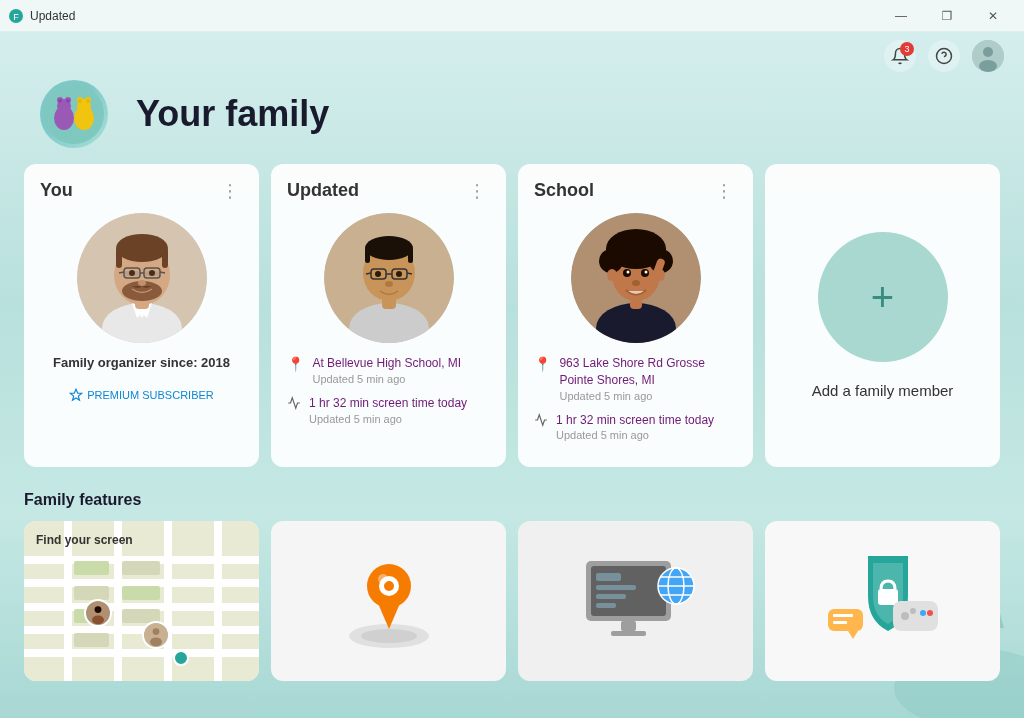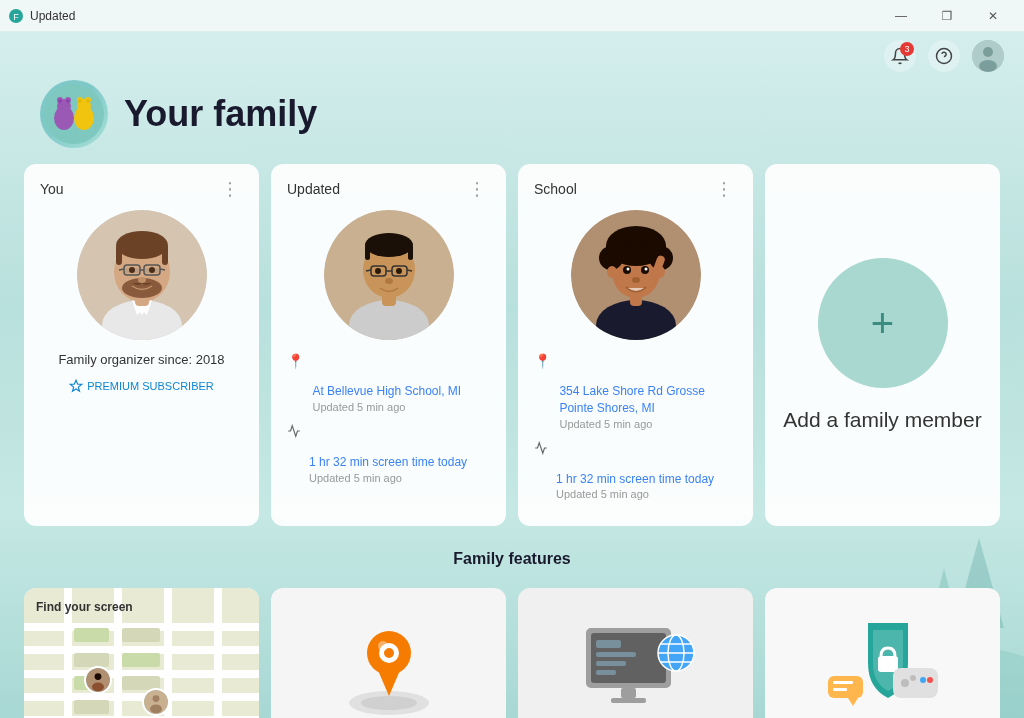--- a/index.html
+++ b/index.html
@@ -103,21 +103,21 @@
       background: #b0ccc9;
       overflow: hidden;
       cursor: pointer;
     }
 
     
     .page-header {
       display: flex;
       align-items: center;
       padding: 0 40px 16px 40px;
-      gap: 16px;
+      gap: 28px;
     }
     .family-logo {
       width: 68px;
       height: 68px;
       border-radius: 50%;
       background: linear-gradient(135deg, #7ec8c8 40%, #a8e0d8 100%);
       display: flex;
       align-items: center;
       justify-content: center;
       font-size: 28px;
@@ -143,22 +143,22 @@
       min-height: 280px;
       position: relative;
     }
     .card-header {
       display: flex;
       justify-content: space-between;
       align-items: center;
       margin-bottom: 12px;
     }
     .card-name {
-      font-size: 14px;
-      font-weight: 400;
+      font-size: 18px;
+      font-weight: 700;
       color: #333;
     }
     .card-menu-btn {
       cursor: pointer;
       color: #999;
       font-size: 18px;
       line-height: 1;
       padding: 0 4px;
     }
     .member-avatar {
@@ -174,23 +174,23 @@
     }
     .member-avatar svg {
       width: 100%;
       height: 100%;
     }
     .member-info {
       text-align: center;
     }
     .organizer-text {
       font-size: 13px;
-      font-weight: 400;
+      font-weight: 700;
       color: #333;
-      margin-bottom: 12px;
+      margin-bottom: 18px;
     }
     .premium-badge {
       display: flex;
       align-items: center;
       justify-content: center;
       gap: 4px;
       font-size: 11px;
       color: #0e86d4;
       font-weight: 500;
     }
@@ -201,23 +201,22 @@
       margin-bottom: 10px;
     }
     .detail-icon {
       color: #666;
       font-size: 14px;
       margin-top: 1px;
       flex-shrink: 0;
     }
     .detail-text {
       font-size: 12px;
-      color: #3b82f6;
+      color: #701a75;
       line-height: 1.4;
-      margin-top: 31px;
     }
     .detail-updated {
       font-size: 11px;
       color: #999;
       margin-top: 1px;
     }
 
     
     .add-member-card {
       background: rgba(255,255,255,0.92);
@@ -239,35 +238,34 @@
       align-items: center;
       justify-content: center;
       margin-bottom: 20px;
     }
     .add-icon {
       font-size: 40px;
       color: #3a8c80;
       line-height: 1;
     }
     .add-label {
-      font-size: 21px;
+      font-size: 15px;
       font-weight: 500;
       color: #333;
     }
 
     
     .features-section {
       padding: 0 24px;
     }
     .features-title {
       font-size: 16px;
       font-weight: 600;
       color: #1a1a2e;
-      margin-bottom: 20px;
-      text-align: center;
+      margin-bottom: 12px;
     }
     .features-grid {
       display: grid;
       grid-template-columns: repeat(4, 1fr);
       gap: 12px;
     }
     .feature-card {
       background: rgba(255,255,255,0.88);
       border-radius: 12px;
       height: 160px;
@@ -605,21 +603,21 @@
 
           <path d="M57 78 Q65 84 73 78" fill="white" opacity="0.6"></path>
 
           <rect x="82" y="45" width="8" height="30" rx="4" fill="#c0784a" transform="rotate(20,86,60)"></rect>
         </svg>
       </div>
       <div>
         <div class="card-detail">
           <span class="detail-icon">📍</span>
           <div>
-            <div class="detail-text">354 Lake Shore Rd Grosse Pointe Shores, MI</div>
+            <div class="detail-text">963 Lake Shore Rd Grosse Pointe Shores, MI</div>
             <div class="detail-updated">Updated 5 min ago</div>
           </div>
         </div>
         <div class="card-detail">
           <span class="detail-icon">
             <svg width="14" height="14" viewBox="0 0 24 24" fill="none" stroke="#666" stroke-width="2">
               <polyline points="22 12 18 12 15 21 9 3 6 12 2 12"></polyline>
             </svg>
           </span>
           <div>

